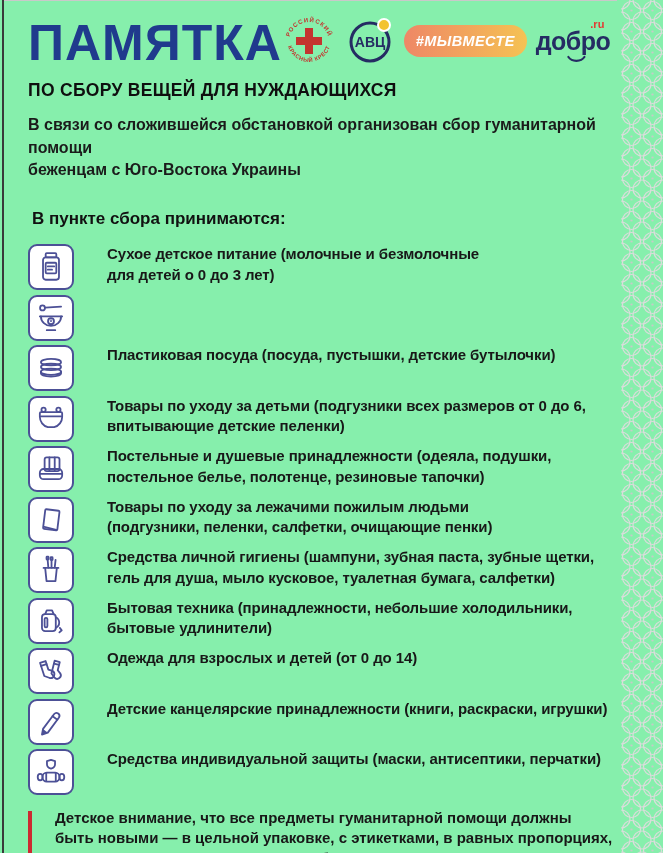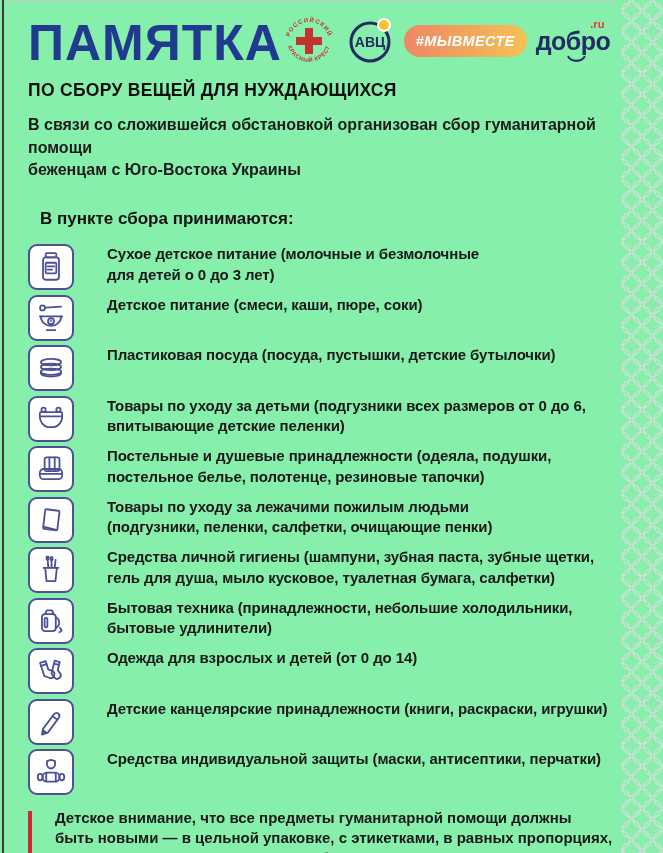--- a/index.html
+++ b/index.html
@@ -24,21 +24,21 @@
     color:#ffffff;font-weight:bold;font-style:italic;
     font-size:14.5px;letter-spacing:.4px;
     padding:8px 12px;border-radius:19px;white-space:nowrap;
   }
   .dobro{position:relative;font-size:25px;font-weight:bold;color:#252c63;padding:9px 10px 8px 0;letter-spacing:-.5px;}
   .dobro-ru{position:absolute;top:0;right:16px;color:#e23a34;font-size:11px;font-weight:bold;letter-spacing:0;}
   .dobro-smile{position:absolute;left:50%;bottom:0;transform:translateX(-58%);}
 
   .subtitle{margin:12px 0 0;font-size:17.5px;font-weight:bold;color:#0f0f0f;letter-spacing:.3px;}
   .intro{margin:13px 0 0;font-size:16px;font-weight:bold;line-height:1.42;color:#1b1b1b;white-space:pre-line;}
-  .section-heading{margin:27px 12px 0;font-size:17px;font-weight:bold;color:#111;}
+  .section-heading{margin:27px 4px 0;font-size:17px;font-weight:bold;color:#111;}
 
   .items{margin-top:15px;display:flex;flex-direction:column;gap:4px;}
   .item{display:flex;align-items:flex-start;gap:33px;min-height:46.5px;}
   .icon-box{
     box-sizing:border-box;flex:0 0 auto;
     width:46px;height:46px;
     border:2.5px solid #4c5096;border-radius:9px;
     display:flex;align-items:center;justify-content:center;
     background:#fff;
   }
@@ -143,21 +143,20 @@
     <circle cx="8" cy="6.5" r="2.3"></circle>
                 <line x1="10.5" y1="6.3" x2="25.5" y2="5.3"></line>
     <line x1="5.5" y1="14.5" x2="26.5" y2="14.5"></line>
     <path d="M6.5 14.5 a9.5 9 0 0 0 19 0"></path>
     <circle cx="16" cy="19" r="2.8"></circle>
                 <circle cx="16" cy="18.6" r="0.3"></circle>
     <line x1="12" y1="27.5" x2="20" y2="27.5"></line>
               </g>
             </svg>
           </span>
-      <span class="item-text">Детское питание (смеси, каши, пюре, соки)</span>
     </div>
 
     <div class="item">
       <span class="icon-box">
             <svg width="34" height="34" viewBox="0 0 32 32">
               <g fill="none" stroke="#4c5096" stroke-width="1.7" stroke-linecap="round" stroke-linejoin="round">
     <ellipse cx="16" cy="10.5" rx="9.5" ry="3"></ellipse>
     <ellipse cx="16" cy="15" rx="9.5" ry="3"></ellipse>
     <ellipse cx="16" cy="19.5" rx="9.5" ry="3"></ellipse>
     <path d="M6.5 19.5 v1.5 a9.5 3 0 0 0 19 0 v-1.5"></path>

